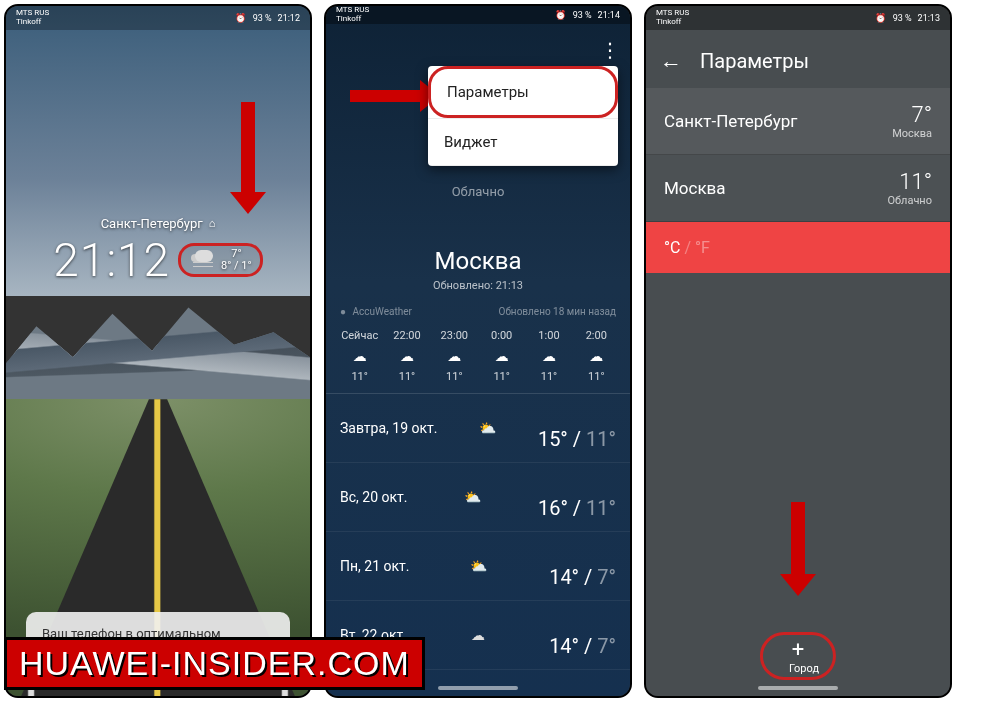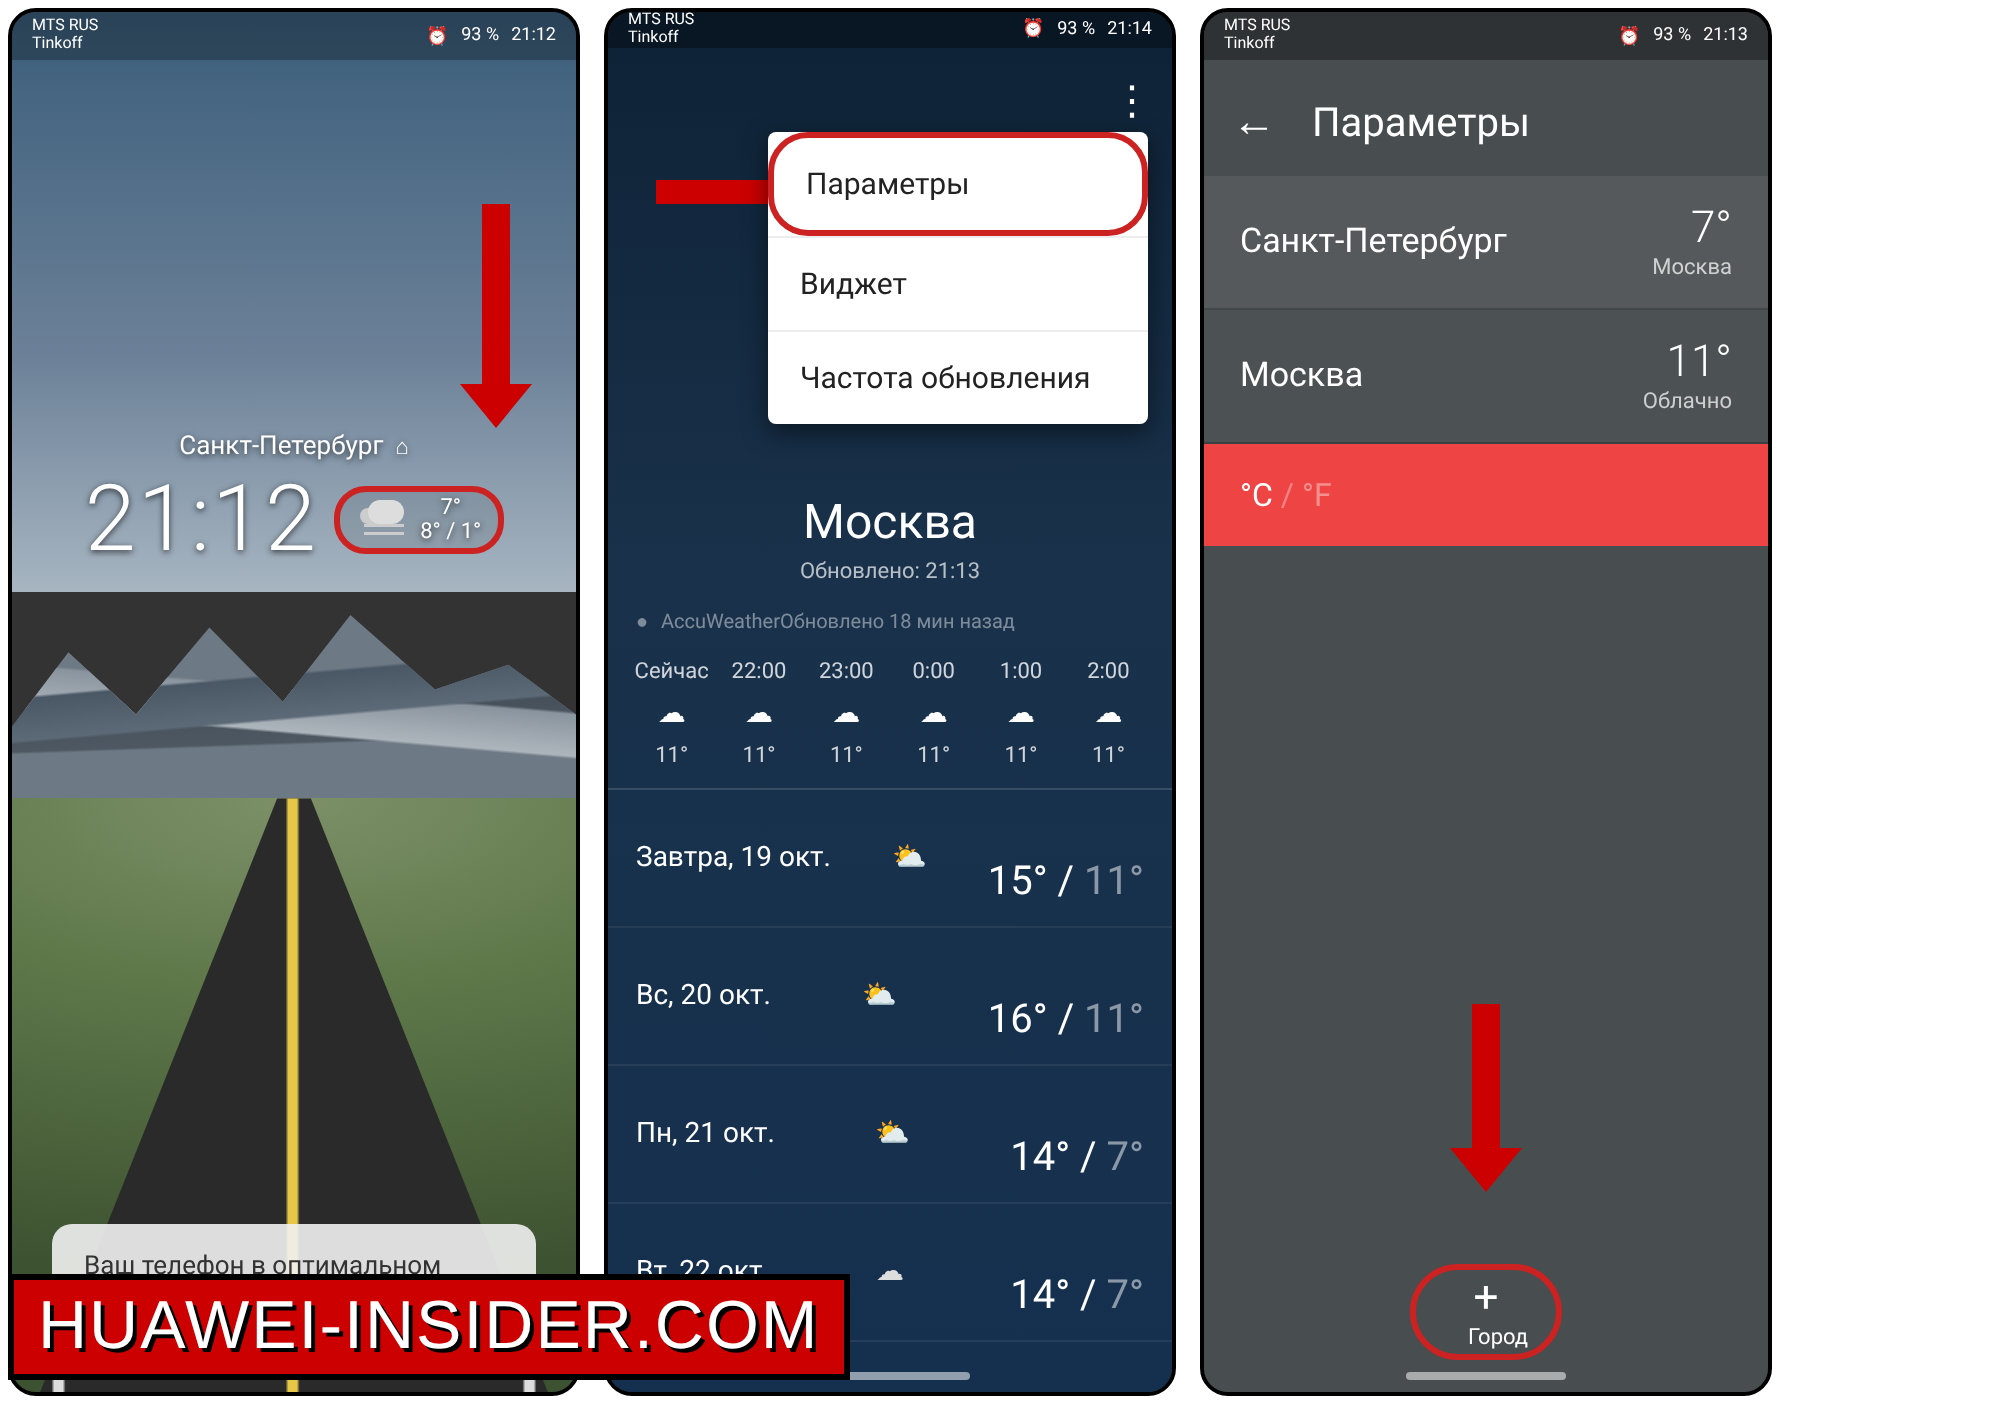--- a/index.html
+++ b/index.html
@@ -10,21 +10,21 @@
     height: 702px;
     position: relative;
     overflow: hidden;
   }
   .container {
     display: flex;
     gap: 12px;
     padding: 4px;
   }
   .phone {
-    width: 286px;
+    width: 308px;
     height: 694px;
     border: 2px solid #000;
     border-radius: 14px;
     overflow: hidden;
     position: relative;
     background: #333;
   }
   
   .statusbar {
     height: 24px;
@@ -154,21 +154,21 @@
   .dropdown-item.hl{
     border:3px solid #c22; border-radius:20px;
   }
   .dropdown-sep{ height:1px; background:#00000012; }
   .wa-dimmed{
     text-align:center; color:#ffffff88; font-size:13px;
     margin-top:160px;
   }
   .wa-city{ font-size:24px; font-weight:400; color:#fff; margin-top:48px; text-align:center;}
   .wa-sub{ font-size:11px; color:#ffffffb0; text-align:center; margin-top:4px;}
-  .wa-meta{ display:flex; justify-content:flex-start; font-size:10px; color:#ffffff70;
+  .wa-meta{ display:flex; justify-content:space-between; font-size:10px; color:#ffffff70;
     padding:14px 14px 6px;}
   .wa-hours{
     display:flex; justify-content:space-between; padding: 6px 10px 10px;
     font-size:11px; color:#fffc;
   }
   .wa-hcol{ text-align:center; flex:1;}
   .wa-hicon{ margin:6px 0; font-size:14px; color:#fff;}
   .wa-days{ border-top:1px solid #ffffff22;}
   .wa-day{
     display:flex; justify-content:space-between; align-items:center;
@@ -297,21 +297,20 @@
 
       <div class="arrow-red" style="left:24px; top:74px; white-space:nowrap;">
         <span class="arrow-body-h" style="width:70px;"></span><span class="arrow-head-right"></span>
       </div>
 
       <div class="dropdown">
         <div class="dropdown-item hl">Параметры</div>
         <div class="dropdown-sep"></div>
         <div class="dropdown-item">Виджет</div>
         <div class="dropdown-sep"></div>
-        <div class="dropdown-item">Частота обновления</div>
       </div>
 
       <div class="wa-dimmed">Облачно</div>
       <div class="wa-city">Москва</div>
       <div class="wa-sub">Обновлено: 21:13</div>
 
       <div class="wa-meta">
         <span>
           <span>●</span>
           <span style="margin-left:4px;">AccuWeather</span>

